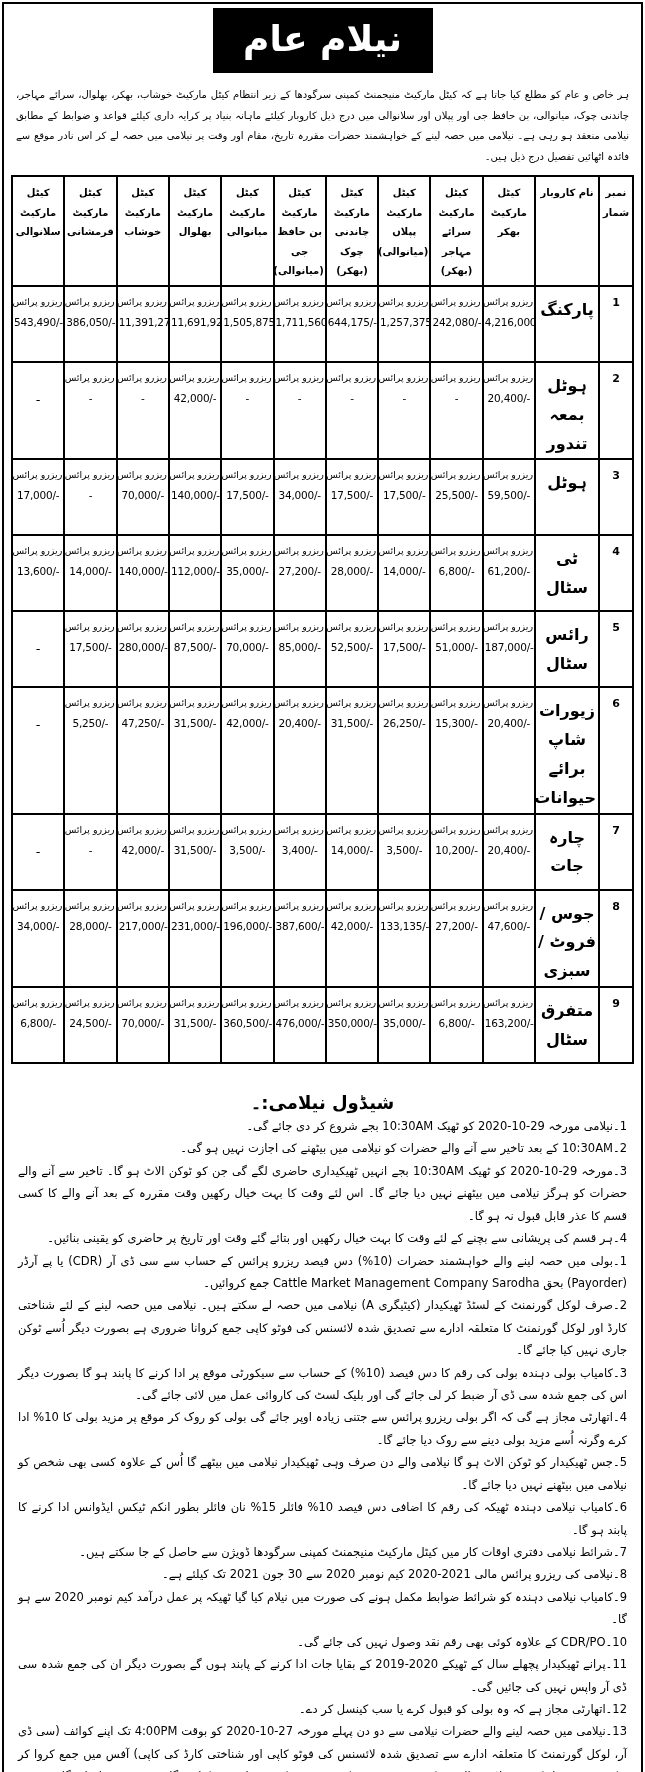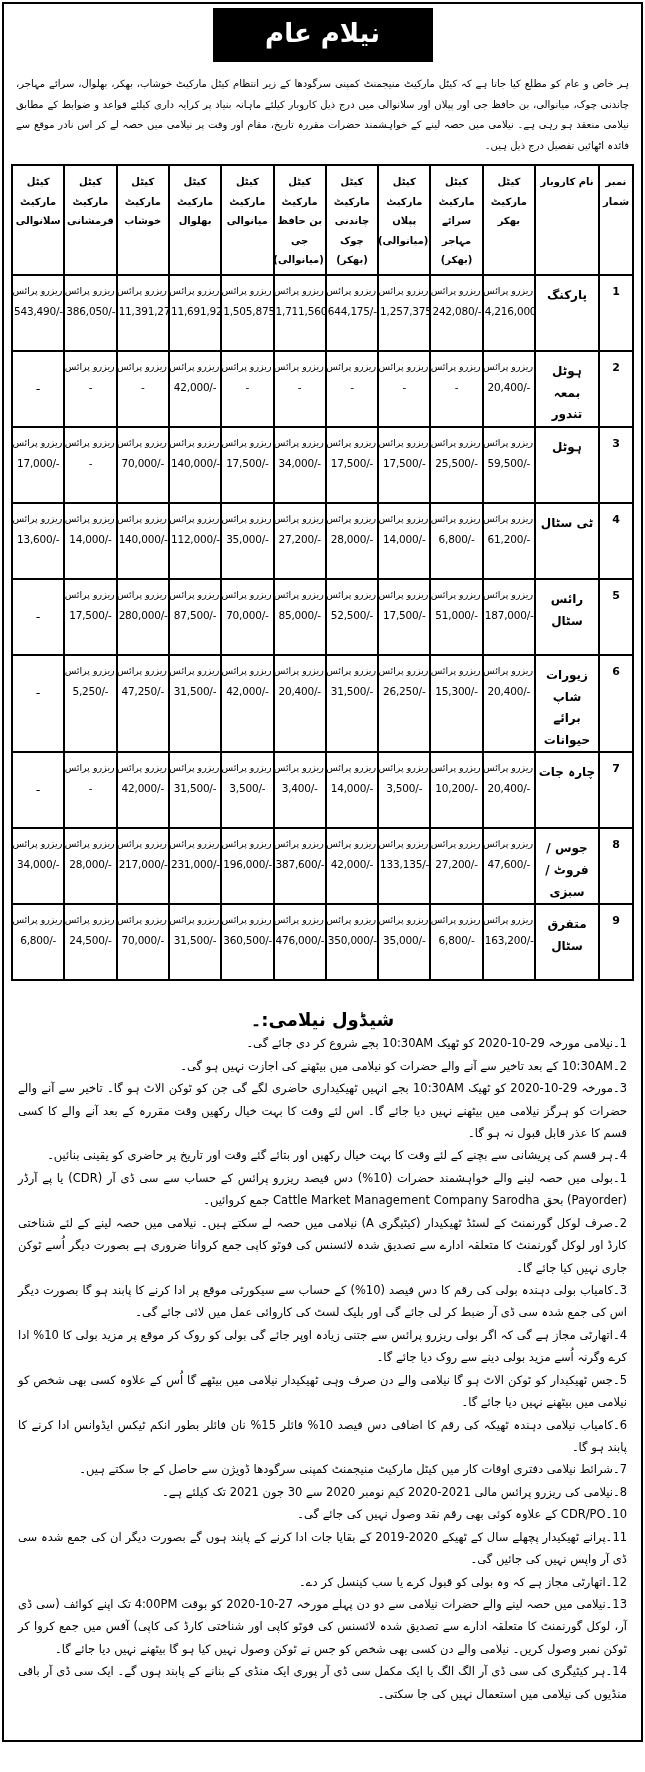--- a/index.html
+++ b/index.html
@@ -1,27 +1,27 @@
 <!DOCTYPE html>
 <html dir="rtl" lang="ur"><head>
 <meta charset="utf-8">
 <style>
   html,body{margin:0;padding:0;background:#ffffff;}
   body{width:645px;font-family:"DejaVu Sans","Liberation Sans",sans-serif;color:#000;}
   .ad{border:2px solid #000;margin:2px;padding:4px 4px 12px;position:relative;min-height:1740px;box-sizing:border-box;}
   .title{font-size:21px;font-weight:bold;text-align:center;margin:16px 10px 12px;line-height:1.5;}
   .banner{width:220px;margin:0 auto 12px;background:#000;color:#fff;text-align:center;
-          font-size:26px;font-weight:bold;padding:10px 0 14px;}
+          font-size:36px;font-weight:bold;padding:10px 0 14px;}
   .intro{font-size:10px;line-height:2.05;text-align:justify;padding:0 8px;margin-bottom:8px;}
   table.auction{width:calc(100% - 6px);margin:0 3px;border-collapse:collapse;table-layout:fixed;border:2px solid #000;}
   table.auction th,table.auction td{border:2px solid #000;overflow:hidden;}
   table.auction th{font-size:10px;font-weight:bold;vertical-align:top;padding:6px 1px 2px;line-height:1.95;height:100px;text-align:center;}
   table.auction td{height:64px;vertical-align:top;text-align:center;padding-top:9px;}
   td.no{font-size:11px;font-weight:bold;padding-top:14px;}
-  td.bname{font-size:12px;font-weight:bold;padding:14px 2px 0;line-height:1.8;}
+  td.bname{font-size:16px;font-weight:bold;padding:14px 2px 0;line-height:1.8;}
   .rp{font-size:9.5px;white-space:nowrap;}
   .val{font-size:10.5px;margin-top:9px;letter-spacing:-0.2px;}
   .dash{font-size:13px;margin-top:20px;}
   .sec-head{font-size:18px;font-weight:bold;text-align:center;padding:28px 10px 2px;}
   .list{padding:0 10px;}
   .list p{margin:0;font-size:11.5px;line-height:1.95;text-align:justify;}
 </style>
 </head>
 <body>
 
@@ -469,20 +469,21 @@
 
   <div class="list" id="rules-list">
       <p>1۔‏بولی میں حصہ لینے والے خواہشمند حضرات (10%) دس فیصد ریزرو پرائس کے حساب سے سی ڈی آر (CDR) یا پے آرڈر (Payorder) بحق Cattle Market Management Company Sarodha جمع کروائیں۔</p>
       <p>2۔‏صرف لوکل گورنمنٹ کے لسٹڈ ٹھیکیدار (کیٹیگری A) نیلامی میں حصہ لے سکتے ہیں۔ نیلامی میں حصہ لینے کے لئے شناختی کارڈ اور لوکل گورنمنٹ کا متعلقہ ادارے سے تصدیق شدہ لائسنس کی فوٹو کاپی جمع کروانا ضروری ہے بصورت دیگر اُسے ٹوکن جاری نہیں کیا جائے گا۔</p>
       <p>3۔‏کامیاب بولی دہندہ بولی کی رقم کا دس فیصد (10%) کے حساب سے سیکورٹی موقع پر ادا کرنے کا پابند ہو گا بصورت دیگر اس کی جمع شدہ سی ڈی آر ضبط کر لی جائے گی اور بلیک لسٹ کی کاروائی عمل میں لائی جائے گی۔</p>
       <p>4۔‏اتھارٹی مجاز ہے گی کہ اگر بولی ریزرو پرائس سے جتنی زیادہ اوپر جائے گی بولی کو روک کر موقع پر مزید بولی کا 10% ادا کرے وگرنہ اُسے مزید بولی دینے سے روک دیا جائے گا۔</p>
       <p>5۔‏جس ٹھیکیدار کو ٹوکن الاٹ ہو گا نیلامی والے دن صرف وہی ٹھیکیدار نیلامی میں بیٹھے گا اُس کے علاوہ کسی بھی شخص کو نیلامی میں بیٹھنے نہیں دیا جائے گا۔</p>
       <p>6۔‏کامیاب نیلامی دہندہ ٹھیکہ کی رقم کا اضافی دس فیصد 10% فائلر 15% نان فائلر بطور انکم ٹیکس ایڈوانس ادا کرنے کا پابند ہو گا۔</p>
       <p>7۔‏شرائط نیلامی دفتری اوقات کار میں کیٹل مارکیٹ منیجمنٹ کمپنی سرگودھا ڈویژن سے حاصل کے جا سکتے ہیں۔</p>
       <p>8۔‏نیلامی کی ریزرو پرائس مالی 2021-2020 کیم نومبر 2020 سے 30 جون 2021 تک کیلئے ہے۔</p>
+      <p>9۔‏کامیاب نیلامی دہندہ کو شرائط ضوابط مکمل ہونے کی صورت میں نیلام کیا گیا ٹھیکہ پر عمل درآمد کیم نومبر 2020 سے ہو گا۔</p>
       <p>10۔‏CDR/PO کے علاوہ کوئی بھی رقم نقد وصول نہیں کی جائے گی۔</p>
       <p>11۔‏پرانے ٹھیکیدار پچھلے سال کے ٹھیکے 2020-2019 کے بقایا جات ادا کرنے کے پابند ہوں گے بصورت دیگر ان کی جمع شدہ سی ڈی آر واپس نہیں کی جائیں گی۔</p>
       <p>12۔‏اتھارٹی مجاز ہے کہ وہ بولی کو قبول کرے یا سب کینسل کر دے۔</p>
       <p>13۔‏نیلامی میں حصہ لینے والے حضرات نیلامی سے دو دن پہلے مورخہ 27-10-2020 کو بوقت 4:00PM تک اپنے کوائف (سی ڈی آر، لوکل گورنمنٹ کا متعلقہ ادارے سے تصدیق شدہ لائسنس کی فوٹو کاپی اور شناختی کارڈ کی کاپی) آفس میں جمع کروا کر ٹوکن نمبر وصول کریں۔ نیلامی والے دن کسی بھی شخص کو جس نے ٹوکن وصول نہیں کیا ہو گا بیٹھنے نہیں دیا جائے گا۔</p>
       <p>14۔‏ہر کیٹیگری کی سی ڈی آر الگ الگ یا ایک مکمل سی ڈی آر پوری ایک منڈی کے بنانے کے پابند ہوں گے۔ ایک سی ڈی آر باقی منڈیوں کی نیلامی میں استعمال نہیں کی جا سکتی۔</p>
     </div>
 
 </div>
 
 </body></html>

